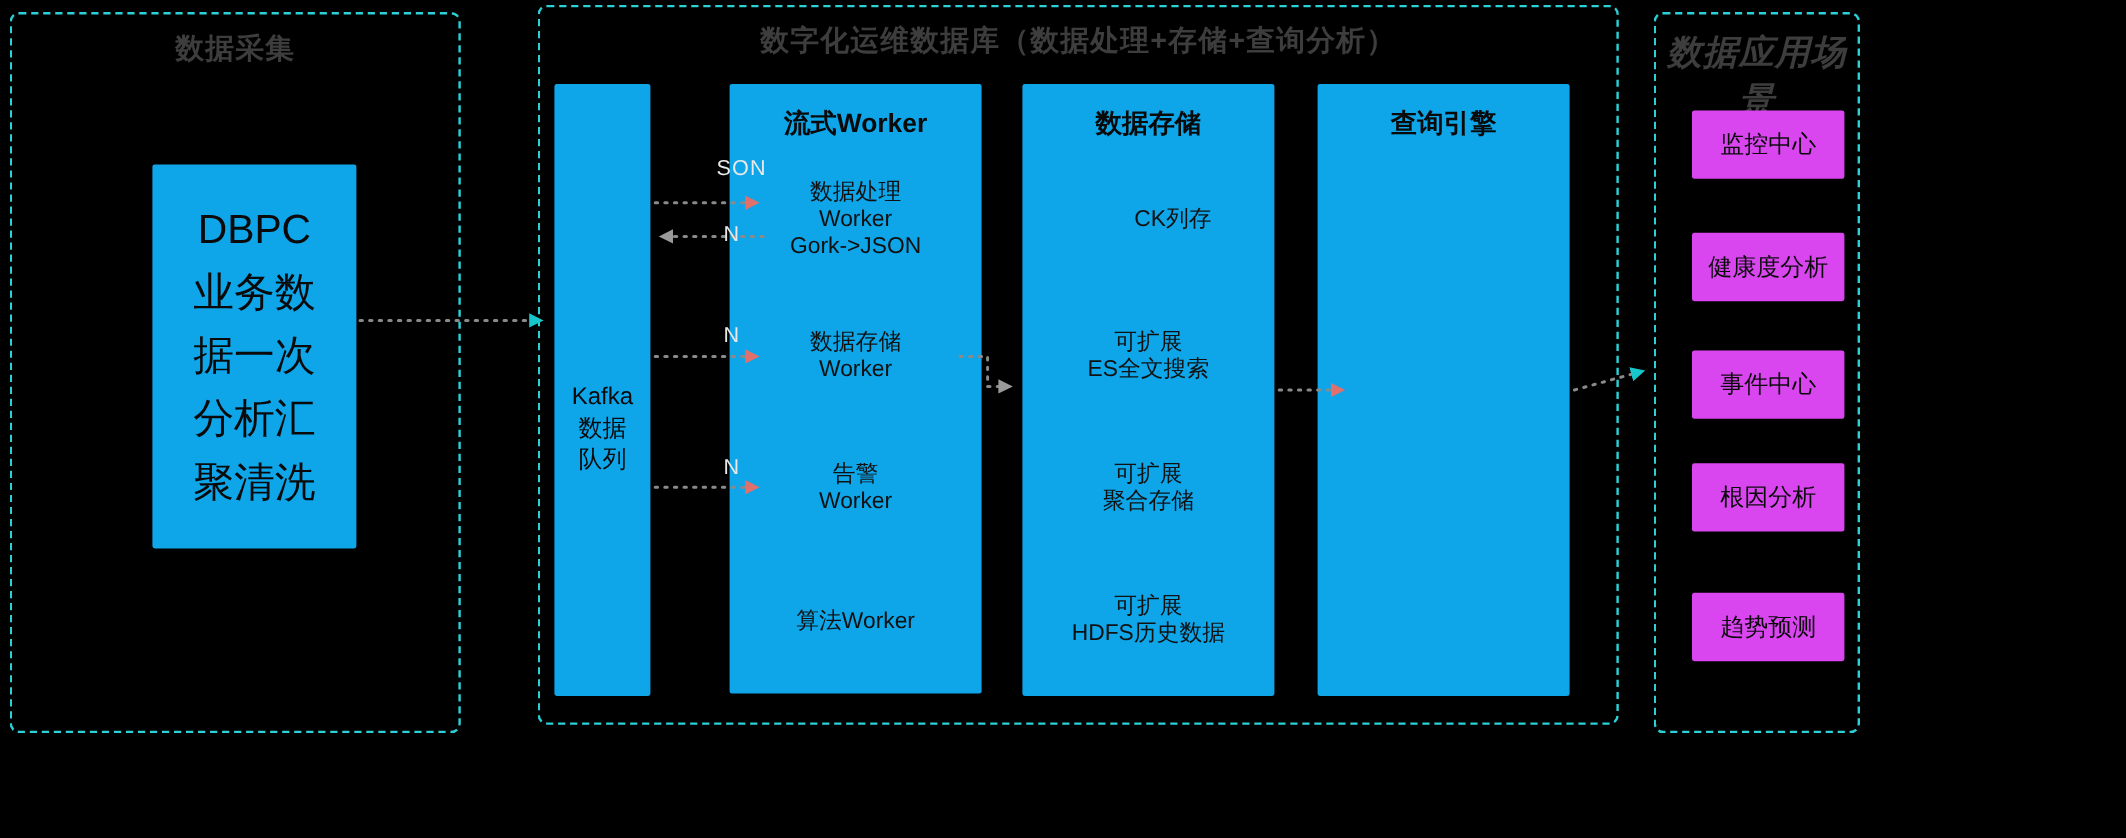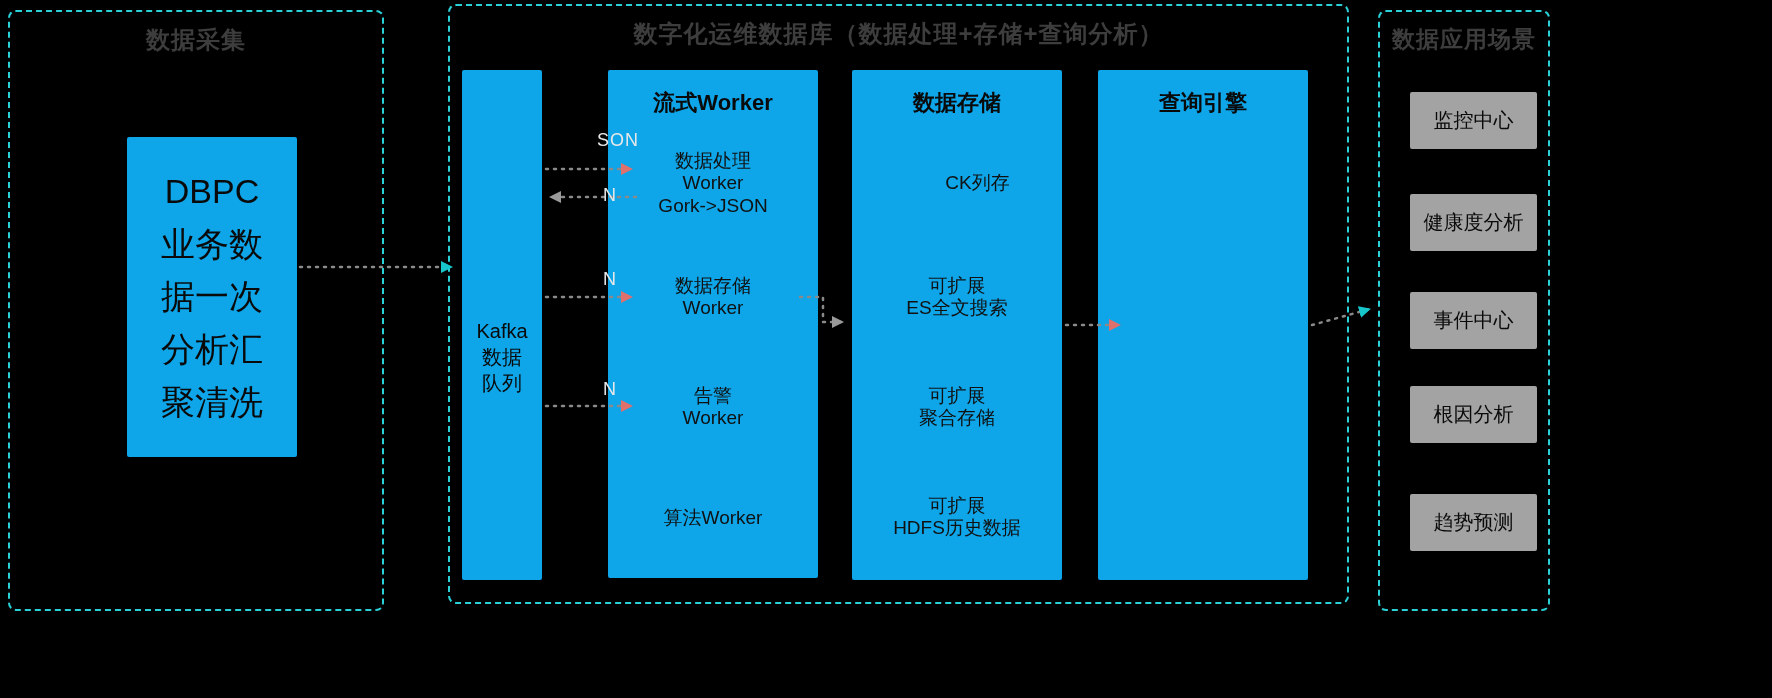--- a/index.html
+++ b/index.html
@@ -29,21 +29,21 @@
   .dbpc-text{
     position:absolute;left:0;right:0;top:50%;transform:translateY(-50%);
     text-align:center;font-size:34px;line-height:1.55;color:#0a0a0a;
     white-space:pre-line;font-weight:500;
   }
   .kafka-text{
     position:absolute;left:0;right:0;top:248px;text-align:center;
     font-size:20px;line-height:1.3;color:#0a0a0a;white-space:pre-line;
   }
   .app-box{
-    position:absolute;left:30px;width:127px;height:57px;background:#a3a3a3;
+    position:absolute;left:30px;width:127px;height:57px;background:#d946ef;
     display:flex;align-items:center;justify-content:center;
     font-size:20px;color:#0a0a0a;border-radius:2px;
   }
   .arrow-label{
     position:absolute;color:#e8e8e8;font-size:18px;z-index:6;letter-spacing:1px;
   }
   #arrow-layer{position:absolute;left:0;top:0;z-index:5;pointer-events:none;}
 </style>
 </head>
 <body>
@@ -90,21 +90,21 @@
 聚合存储</div>
   <div class="node-label" style="top:425px;">可扩展
 HDFS历史数据</div>
 </div>
 
 <div class="cyan-box" style="left:1098px;top:70px;width:210px;height:510px;">
   <div class="col-title">查询引擎</div>
 </div>
 
 <div class="dashed-box" style="left:1378px;top:10px;width:168px;height:597px;">
-  <div class="section-title" style="font-size:23px;">数据应用场景</div>
+  <div class="section-title" style="font-size:29px;font-style:italic;">数据应用场景</div>
   <div class="app-box" style="top:80px;">监控中心</div>
   <div class="app-box" style="top:280px;">事件中心</div>
   <div class="app-box" style="top:182px;">健康度分析</div>
   <div class="app-box" style="top:374px;">根因分析</div>
   <div class="app-box" style="top:482px;">趋势预测</div>
 </div>
 
 <svg id="arrow-layer" width="1772" height="698" viewBox="0 0 1772 698">
   <defs>
     <marker id="ah-cyan" markerUnits="userSpaceOnUse" markerWidth="14" markerHeight="12" refX="11" refY="6" orient="auto">

